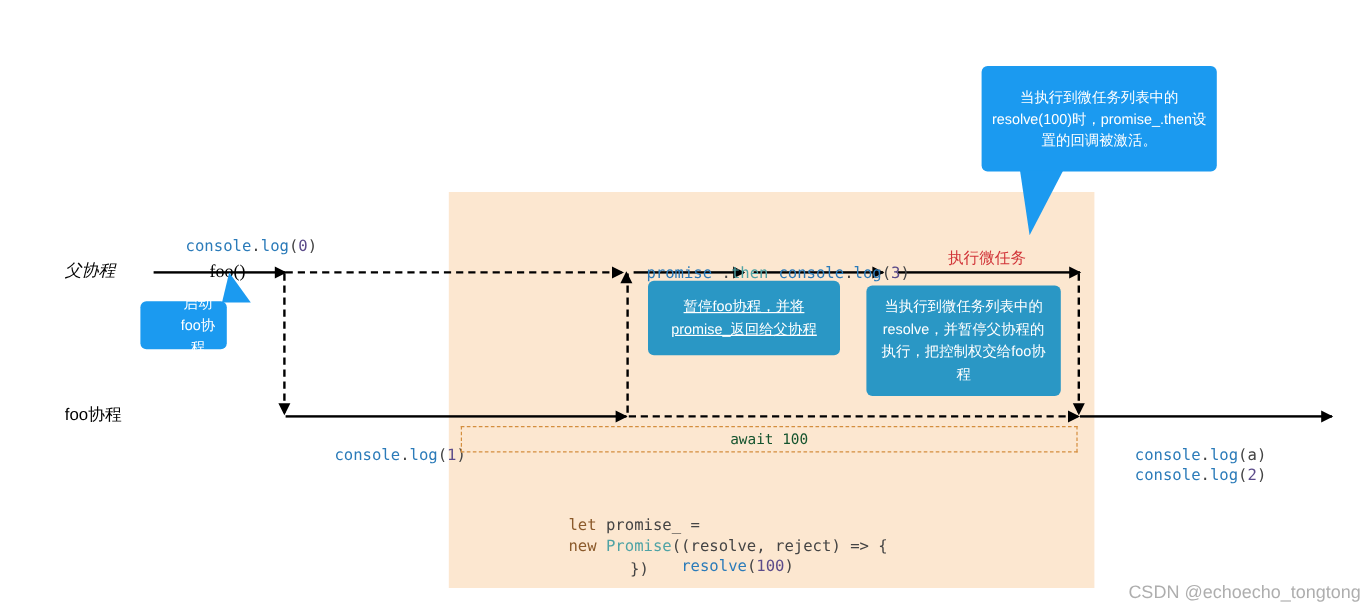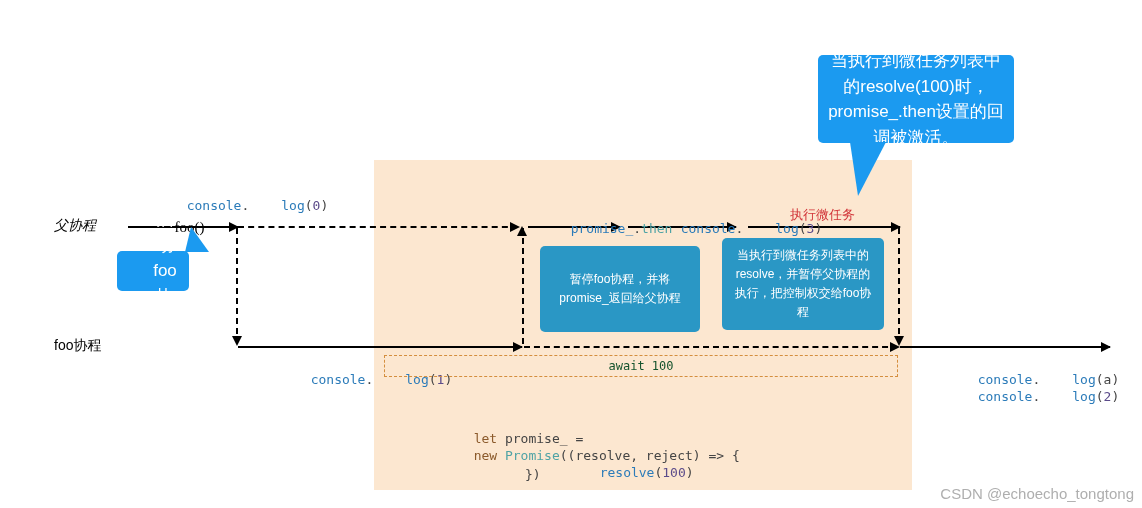--- a/index.html
+++ b/index.html
@@ -18,21 +18,21 @@
     .label {
       position: absolute;
       font-size: 13px;
       white-space: pre;
     }
     .row-label {
       position: absolute;
       font-size: 14px;
       font-family: sans-serif;
     }
-    .code-blue { color: #2b7bb9; margin-left: 32px; }
+    .code-blue { color: #2b7bb9; }
     .code-red { color: #d13438; }
     .code-gray { color: #444; }
     .code-cyan { color: #4fa3a5; }
     .code-brown { color: #8b5a2b; }
     .code-num { color: #5b4b8a; }
     .arrow-solid {
       position: absolute;
       height: 2px;
       background: #000;
     }
@@ -71,21 +71,21 @@
       left: -6px;
       border-top: 10px solid #000;
       border-left: 5px solid transparent;
       border-right: 5px solid transparent;
     }
     .callout {
       position: absolute;
       background: #1b9af0;
       color: #fff;
       border-radius: 5px;
-      font-size: 17px;
+      font-size: 12px;
       text-align: center;
       display: flex;
       align-items: center;
       justify-content: center;
       padding: 6px 8px;
       line-height: 1.5;
       font-family: sans-serif;
     }
     .callout-tail {
       position: absolute;
@@ -192,20 +192,20 @@
   <span class="code-brown">new</span> <span class="code-cyan">Promise</span><span class="code-gray">((resolve, reject) =&gt; {</span>
 </div>
 <div class="label" style="left:552px; top:450px;">
   <span class="code-blue">resolve</span><span class="code-gray">(</span><span class="code-num">100</span><span class="code-gray">)</span>
 </div>
 <div class="label code-gray" style="left:525px; top:467px;">})</div>
 
 <div class="callout" style="left:117px; top:251px; width:72px; height:40px;padding-left:32px;">启动foo协程</div>
 <div class="callout-tail" style="left:185px; top:227px; border-bottom:25px solid #1b9af0; border-left:6px solid transparent; border-right:18px solid transparent;"></div>
 
-<div class="note-box" style="left:540px; top:246px; width:160px; height:86px;">暂停foo协程，并将promise_返回给父协程</div>
+<div class="note-box" style="left:540px; top:234px; width:160px; height:62px;text-decoration:underline;">暂停foo协程，并将promise_返回给父协程</div>
 
 <div class="note-box" style="left:722px; top:238px; width:162px; height:92px;">当执行到微任务列表中的resolve，并暂停父协程的执行，把控制权交给foo协程</div>
 
 <div class="callout" style="left:818px; top:55px; width:196px; height:88px;">当执行到微任务列表中的resolve(100)时，promise_.then设置的回调被激活。</div>
 <div class="callout-tail" style="left:850px; top:142px; border-top:54px solid #1b9af0; border-left:8px solid transparent; border-right:28px solid transparent;"></div>
 
 <div class="watermark">CSDN @echoecho_tongtong</div>
 
 </body></html>

